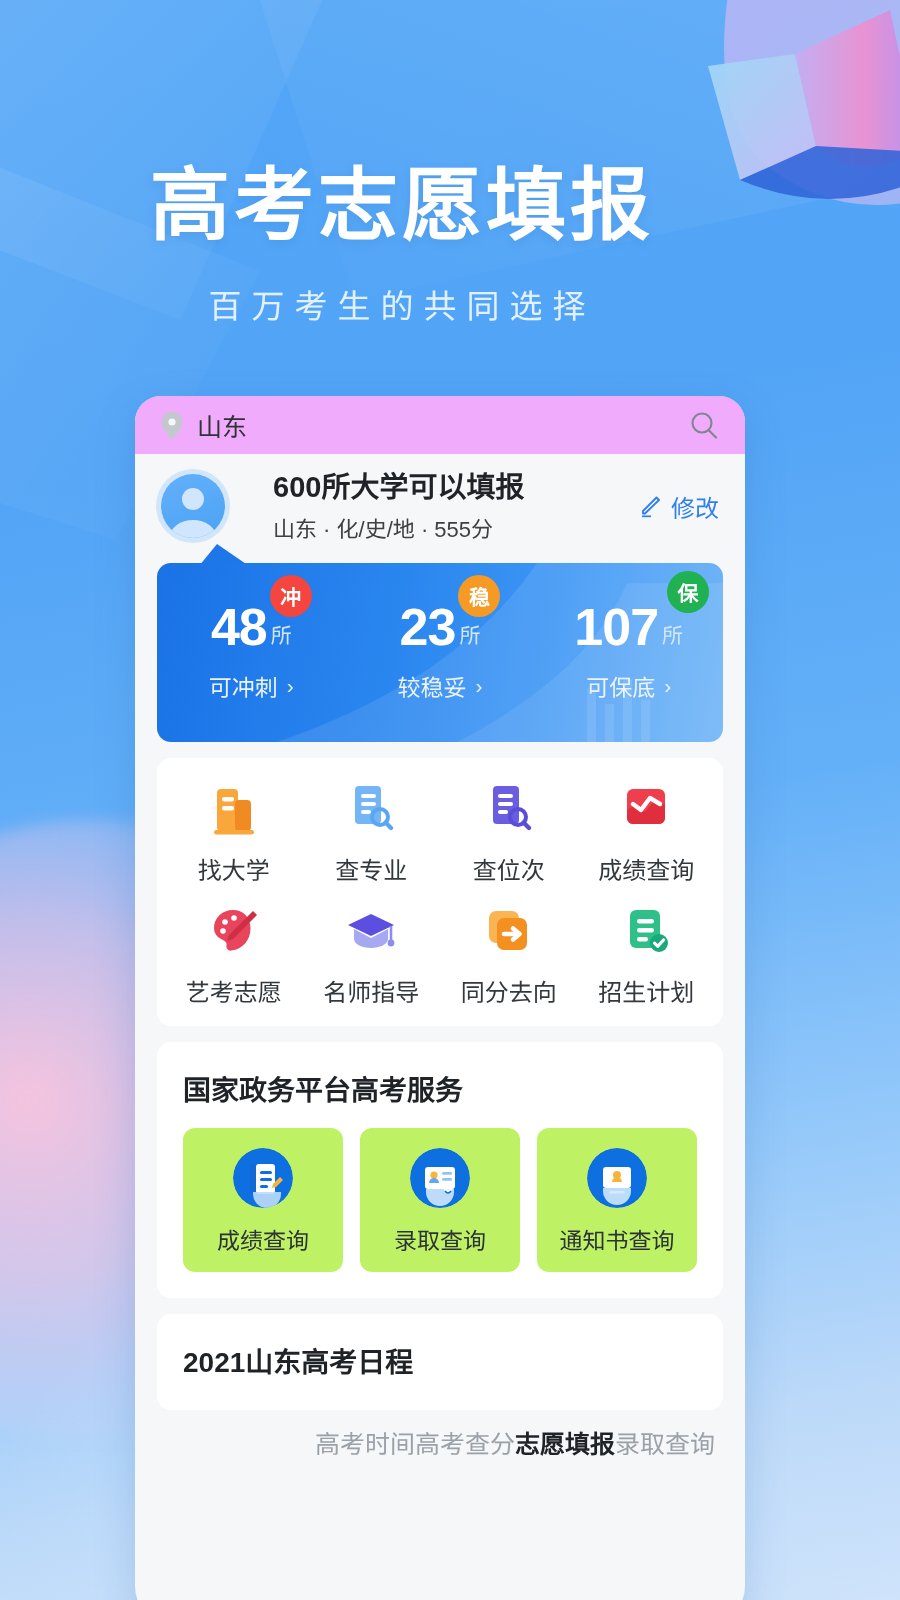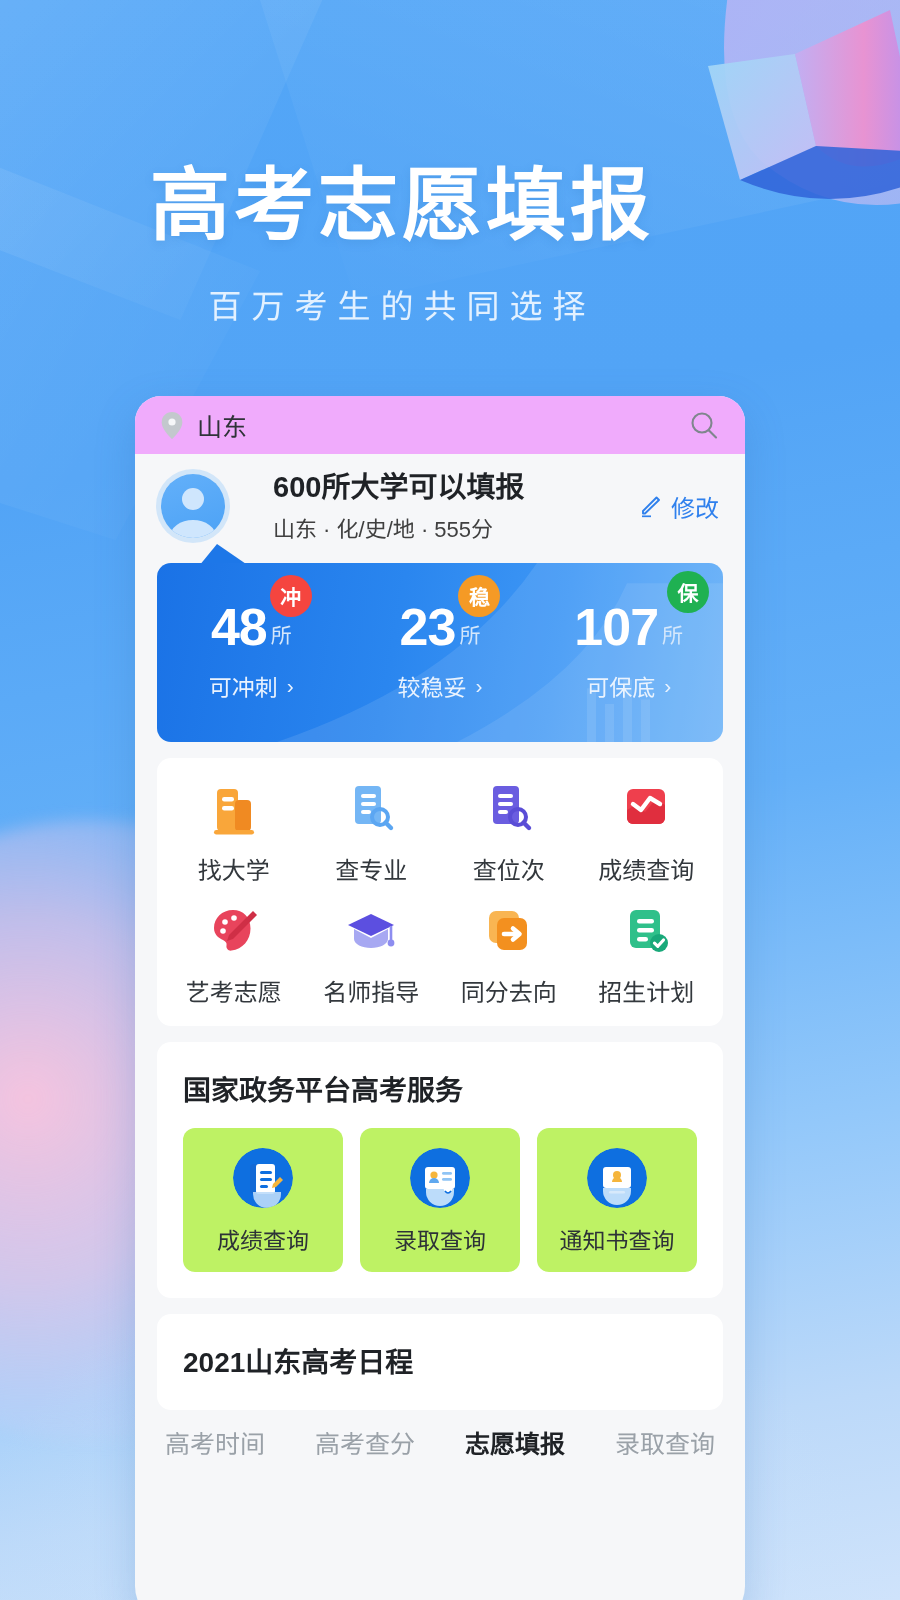--- a/index.html
+++ b/index.html
@@ -94,21 +94,21 @@
   .sec-title{font-size:28px;font-weight:bold;color:#1f2226;padding:26px 26px 0 26px;}
   .gov{display:flex;gap:17px;padding:20px 26px 26px 26px;}
   .gov-item{flex:1;background:#bef264;border-radius:12px;padding:20px 0 16px 0;
     display:flex;flex-direction:column;align-items:center;}
   .gov-ic{width:60px;height:60px;border-radius:50%;}
   .gov-label{margin-top:14px;font-size:23px;color:#2d3237;}
 
   
   .sched{margin:16px 22px 0 22px;background:#fff;border-radius:14px;padding:26px 26px 30px 26px;}
   .sched-title{font-size:28px;font-weight:bold;color:#1f2226;}
-  .tabs{display:flex;justify-content:space-between;padding:14px 30px 0 30px;}
+  .tabs{display:flex;justify-content:flex-end;padding:14px 30px 0 30px;}
   .tab{font-size:25px;color:#9aa1a8;}
   .tab.active{color:#1f2226;font-weight:bold;}
 </style>
 </head>
 <body>
 
 <div class="bg">
   <div class="facet facet-a"></div>
   <div class="facet facet-b"></div>
   <div class="facet facet-c"></div>

